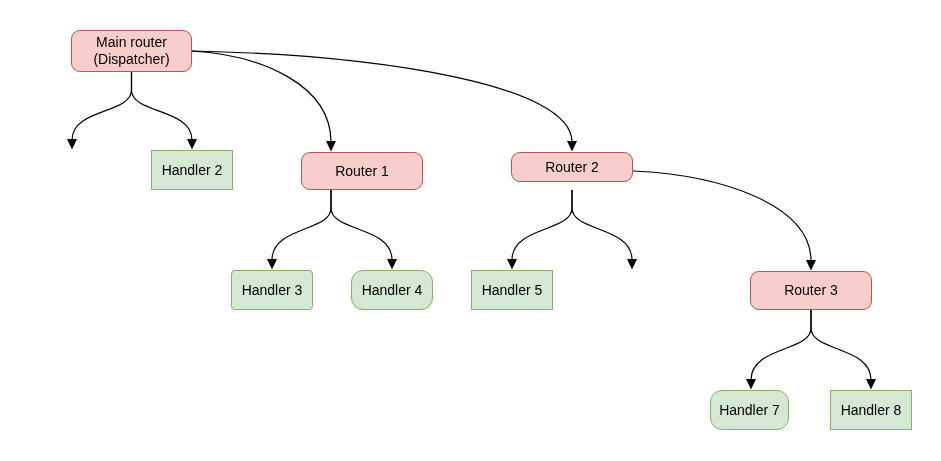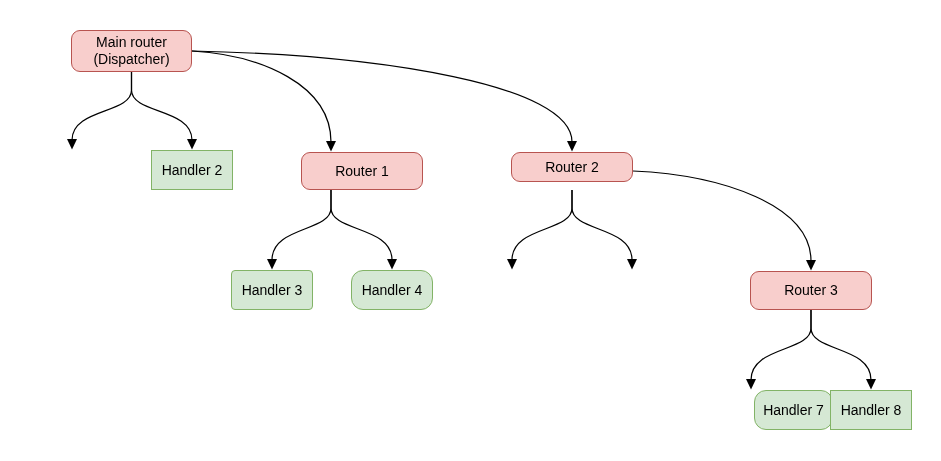--- a/index.html
+++ b/index.html
@@ -78,22 +78,25 @@
     </div>
     <div class="node router" style="left: 511px; top: 152px; width: 122px; height: 30px; background: rgb(248, 206, 204); border-color: rgb(184, 84, 80); border-radius: 9px;">
       <span>Router 2</span>
     </div>
     <div class="node handler" style="left: 231px; top: 270px; width: 82px; height: 40px; background: rgb(213, 232, 212); border-color: rgb(130, 179, 102); border-radius: 4px;">
       <span>Handler 3</span>
     </div>
     <div class="node handler" style="left: 351px; top: 270px; width: 82px; height: 40px; background: rgb(213, 232, 212); border-color: rgb(130, 179, 102); border-radius: 12px;">
       <span>Handler 4</span>
     </div>
+    <div class="node handler" style="left: 471px; top: 270px; width: 82px; height: 40px; background: rgb(213, 232, 212); border-color: rgb(130, 179, 102); border-radius: 0px;">
+      <span>Handler 5</span>
+    </div>
     <div class="node router" style="left: 750px; top: 271px; width: 122px; height: 39px; background: rgb(248, 206, 204); border-color: rgb(184, 84, 80); border-radius: 9px;">
       <span>Router 3</span>
     </div>
-    <div class="node handler" style="left: 710px; top: 390px; width: 79px; height: 40px; background: rgb(213, 232, 212); border-color: rgb(130, 179, 102); border-radius: 12px; margin-left: 44px;">
+    <div class="node handler" style="left: 710px; top: 390px; width: 79px; height: 40px; background: rgb(213, 232, 212); border-color: rgb(130, 179, 102); border-radius: 12px;">
       <span>Handler 7</span>
     </div>
     <div class="node handler" style="left: 830px; top: 390px; width: 82px; height: 40px; background: rgb(213, 232, 212); border-color: rgb(130, 179, 102); border-radius: 0px;">
       <span>Handler 8</span>
     </div>
   </div>
 
 </body></html>

